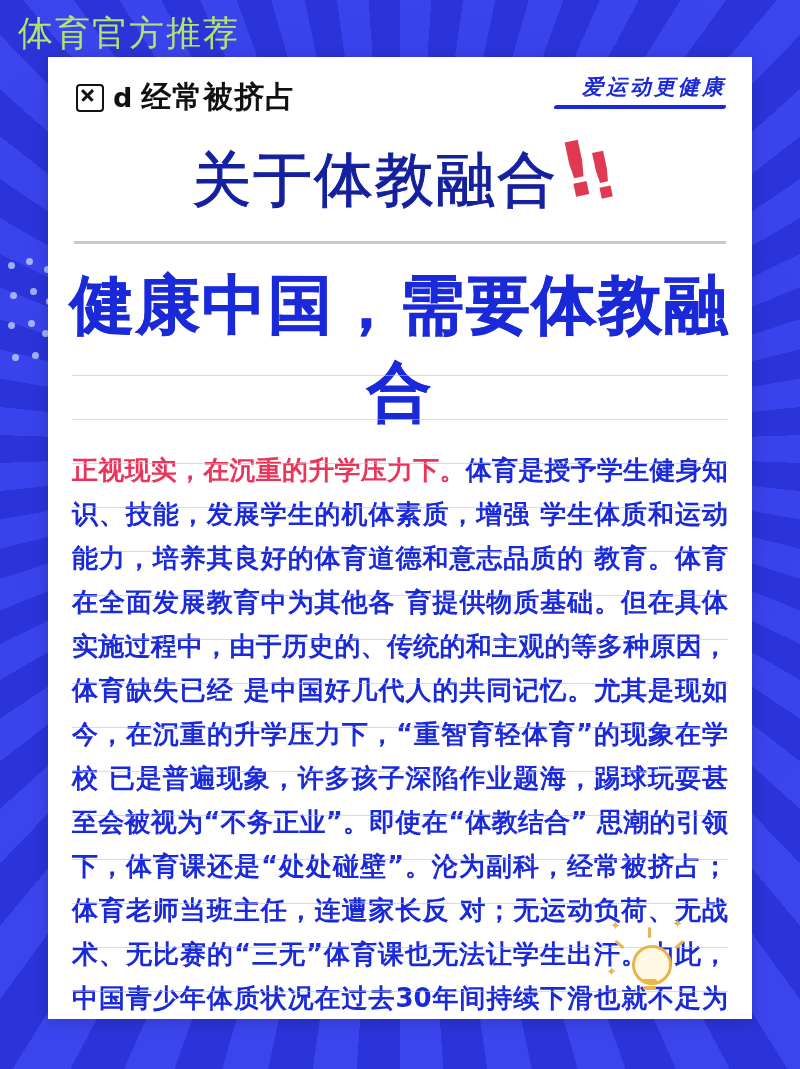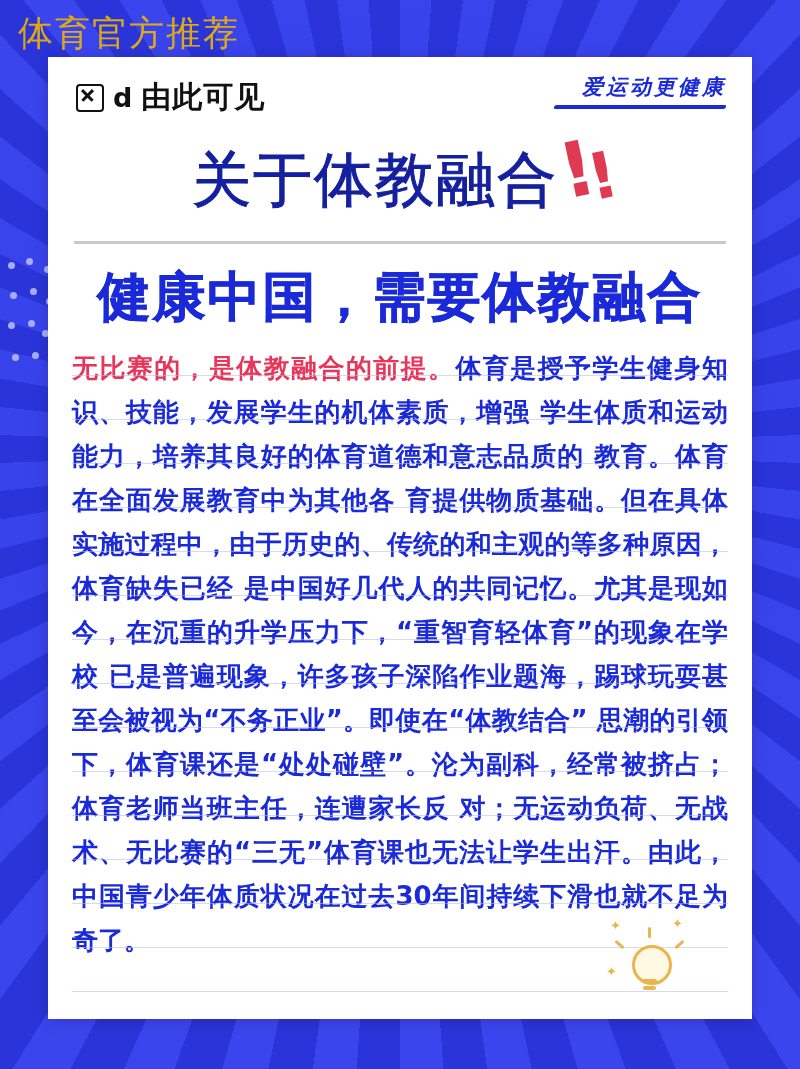--- a/index.html
+++ b/index.html
@@ -49,21 +49,21 @@
     opacity: .85;
   }
 
   
   .watermark {
     position: absolute;
     left: 18px;
     top: 10px;
     font-size: 35px;
     letter-spacing: 2px;
-    color: #eab308;
+    color: #bef264;
     opacity: .92;
     font-family: "DejaVu Sans", "Liberation Sans", sans-serif;
     z-index: 50;
     white-space: nowrap;
   }
 
   
   .card {
     position: absolute;
     left: 48px;
@@ -185,21 +185,21 @@
 
   .divider {
     height: 3px;
     background: #c9c9c9;
     margin: 4px 26px 0 26px;
   }
 
   
   .subtitle {
     text-align: center;
-    font-size: 53px;
+    font-size: 64px;
     font-weight: bold;
     color: #1b2ad8;
     letter-spacing: 2px;
     margin: 18px 0 12px 0;
     font-family: "DejaVu Sans", "Liberation Sans", sans-serif;
     -webkit-text-stroke: .7px #1b2ad8;
   }
 
   
   .body-text {
@@ -320,39 +320,39 @@
       <i style="top:484px"></i>
     <i style="top:528px"></i>
       <i style="top:572px"></i>
       <i style="top:616px"></i>
   </div>
 
   <div class="header">
     <div class="brand">
       <span class="brand-mark"></span>
       <span class="brand-glyph">d</span>
-      <span class="brand-text">由此可见</span>
+      <span class="brand-text">经常被挤占</span>
     </div>
     <div class="slogan">
       <div class="slogan-text">爱运动更健康</div>
       <div class="slogan-underline"></div>
     </div>
   </div>
 
   <div class="title-wrap">
     <span class="title-main">关于体教融合</span><span class="bangs"><span class="bang b1">!</span><span class="bang b2">!</span></span>
   </div>
 
   <div class="divider"></div>
 
   <div class="subtitle">健康中国，需要体教融合</div>
 
   <div class="body-text">
     <div class="para">
-      <span class="hl">无比赛的，是体教融合的前提。</span><span>体育是授予学生健身知识、技能，发展学生的机体素质，增强 学生体质和运动能力，培养其良好的体育道德和意志品质的 教育。体育在全面发展教育中为其他各 育提供物质基础。但在具体实施过程中，由于历史的、传统的和主观的等多种原因，体育缺失已经  是中国好几代人的共同记忆。尤其是现如今，在沉重的升学压力下，“重智育轻体育”的现象在学校 已是普遍现象，许多孩子深陷作业题海，踢球玩耍甚至会被视为“不务正业”。即使在“体教结合” 思潮的引领下，体育课还是“处处碰壁”。沦为副科，经常被挤占；体育老师当班主任，连遭家长反  对；无运动负荷、无战术、无比赛的“三无”体育课也无法让学生出汗。由此，中国青少年体质状况在过去30年间持续下滑也就不足为奇了。</span>
+      <span class="hl">正视现实，在沉重的升学压力下。</span><span>体育是授予学生健身知识、技能，发展学生的机体素质，增强 学生体质和运动能力，培养其良好的体育道德和意志品质的 教育。体育在全面发展教育中为其他各 育提供物质基础。但在具体实施过程中，由于历史的、传统的和主观的等多种原因，体育缺失已经  是中国好几代人的共同记忆。尤其是现如今，在沉重的升学压力下，“重智育轻体育”的现象在学校 已是普遍现象，许多孩子深陷作业题海，踢球玩耍甚至会被视为“不务正业”。即使在“体教结合” 思潮的引领下，体育课还是“处处碰壁”。沦为副科，经常被挤占；体育老师当班主任，连遭家长反  对；无运动负荷、无战术、无比赛的“三无”体育课也无法让学生出汗。由此，中国青少年体质状况在过去30年间持续下滑也就不足为奇了。</span>
     </div>
   </div>
 
   <div class="bulb">
     <div class="glass"></div>
     <div class="base"></div>
     <div class="base2"></div>
     <div class="ray" style="left:42px; top:10px;"></div>
     <div class="ray" style="left:12px; top:22px; transform:rotate(-48deg);"></div>
     <div class="ray" style="left:72px; top:22px; transform:rotate(48deg);"></div>

